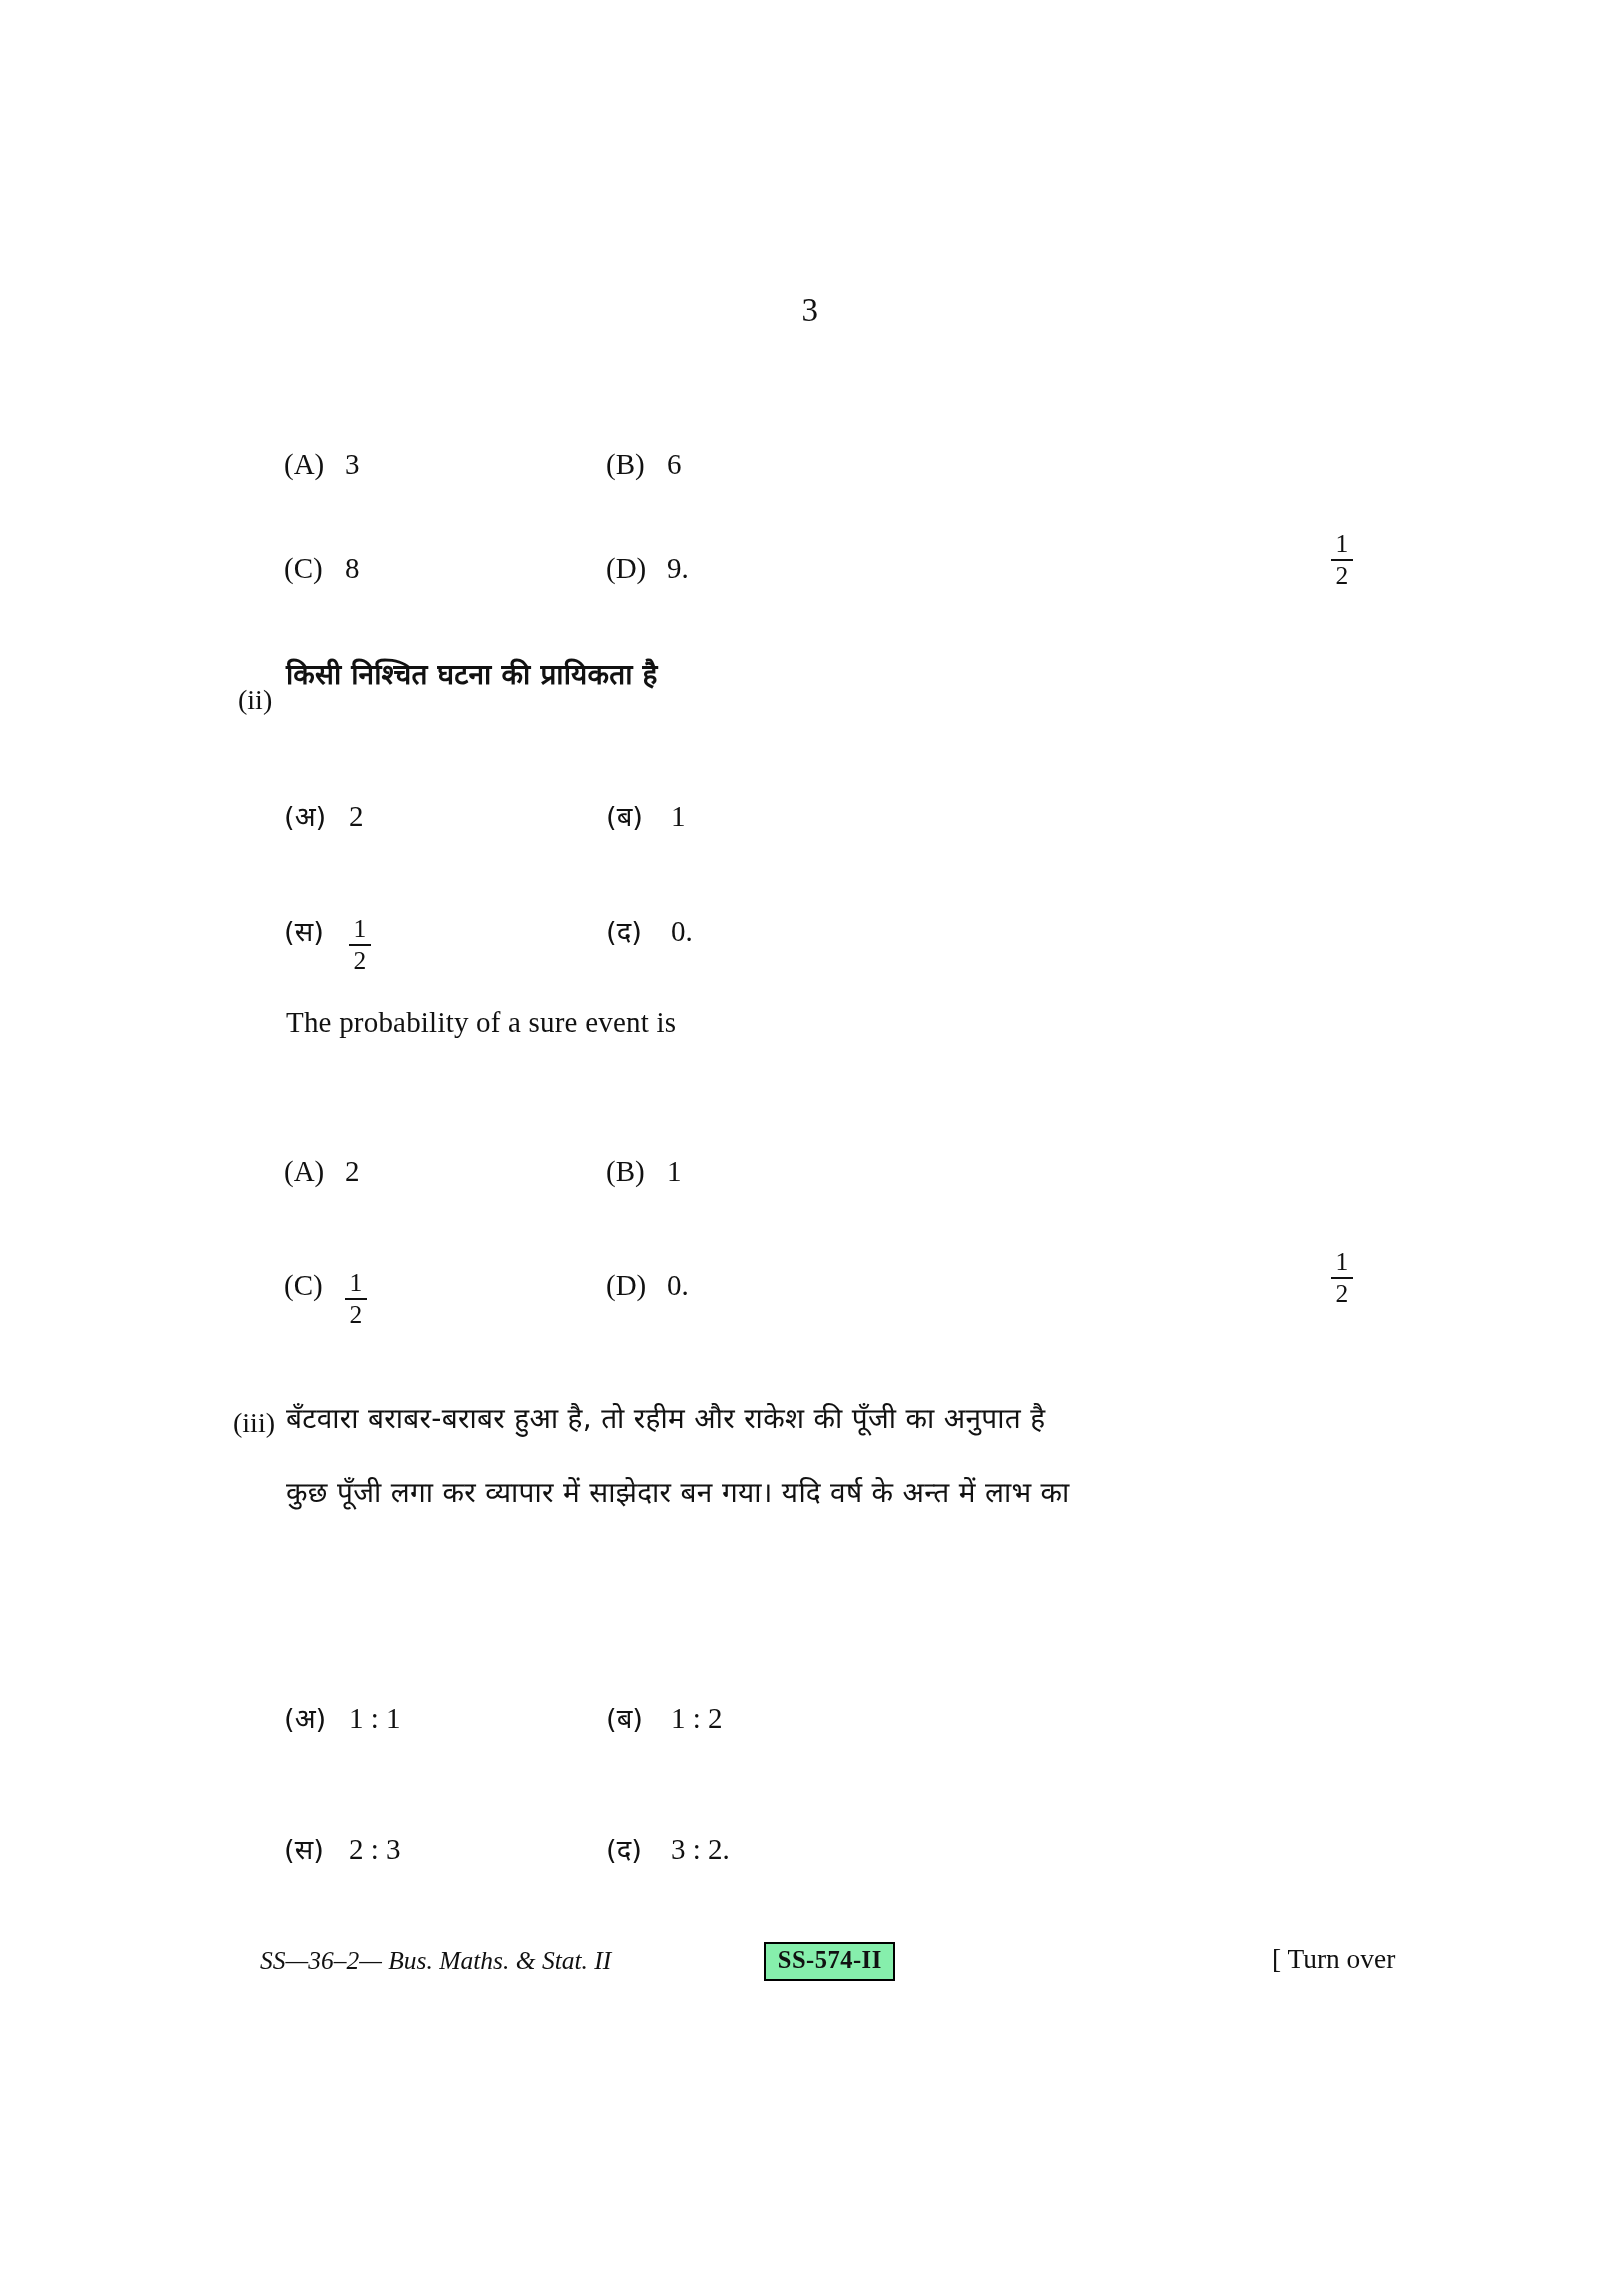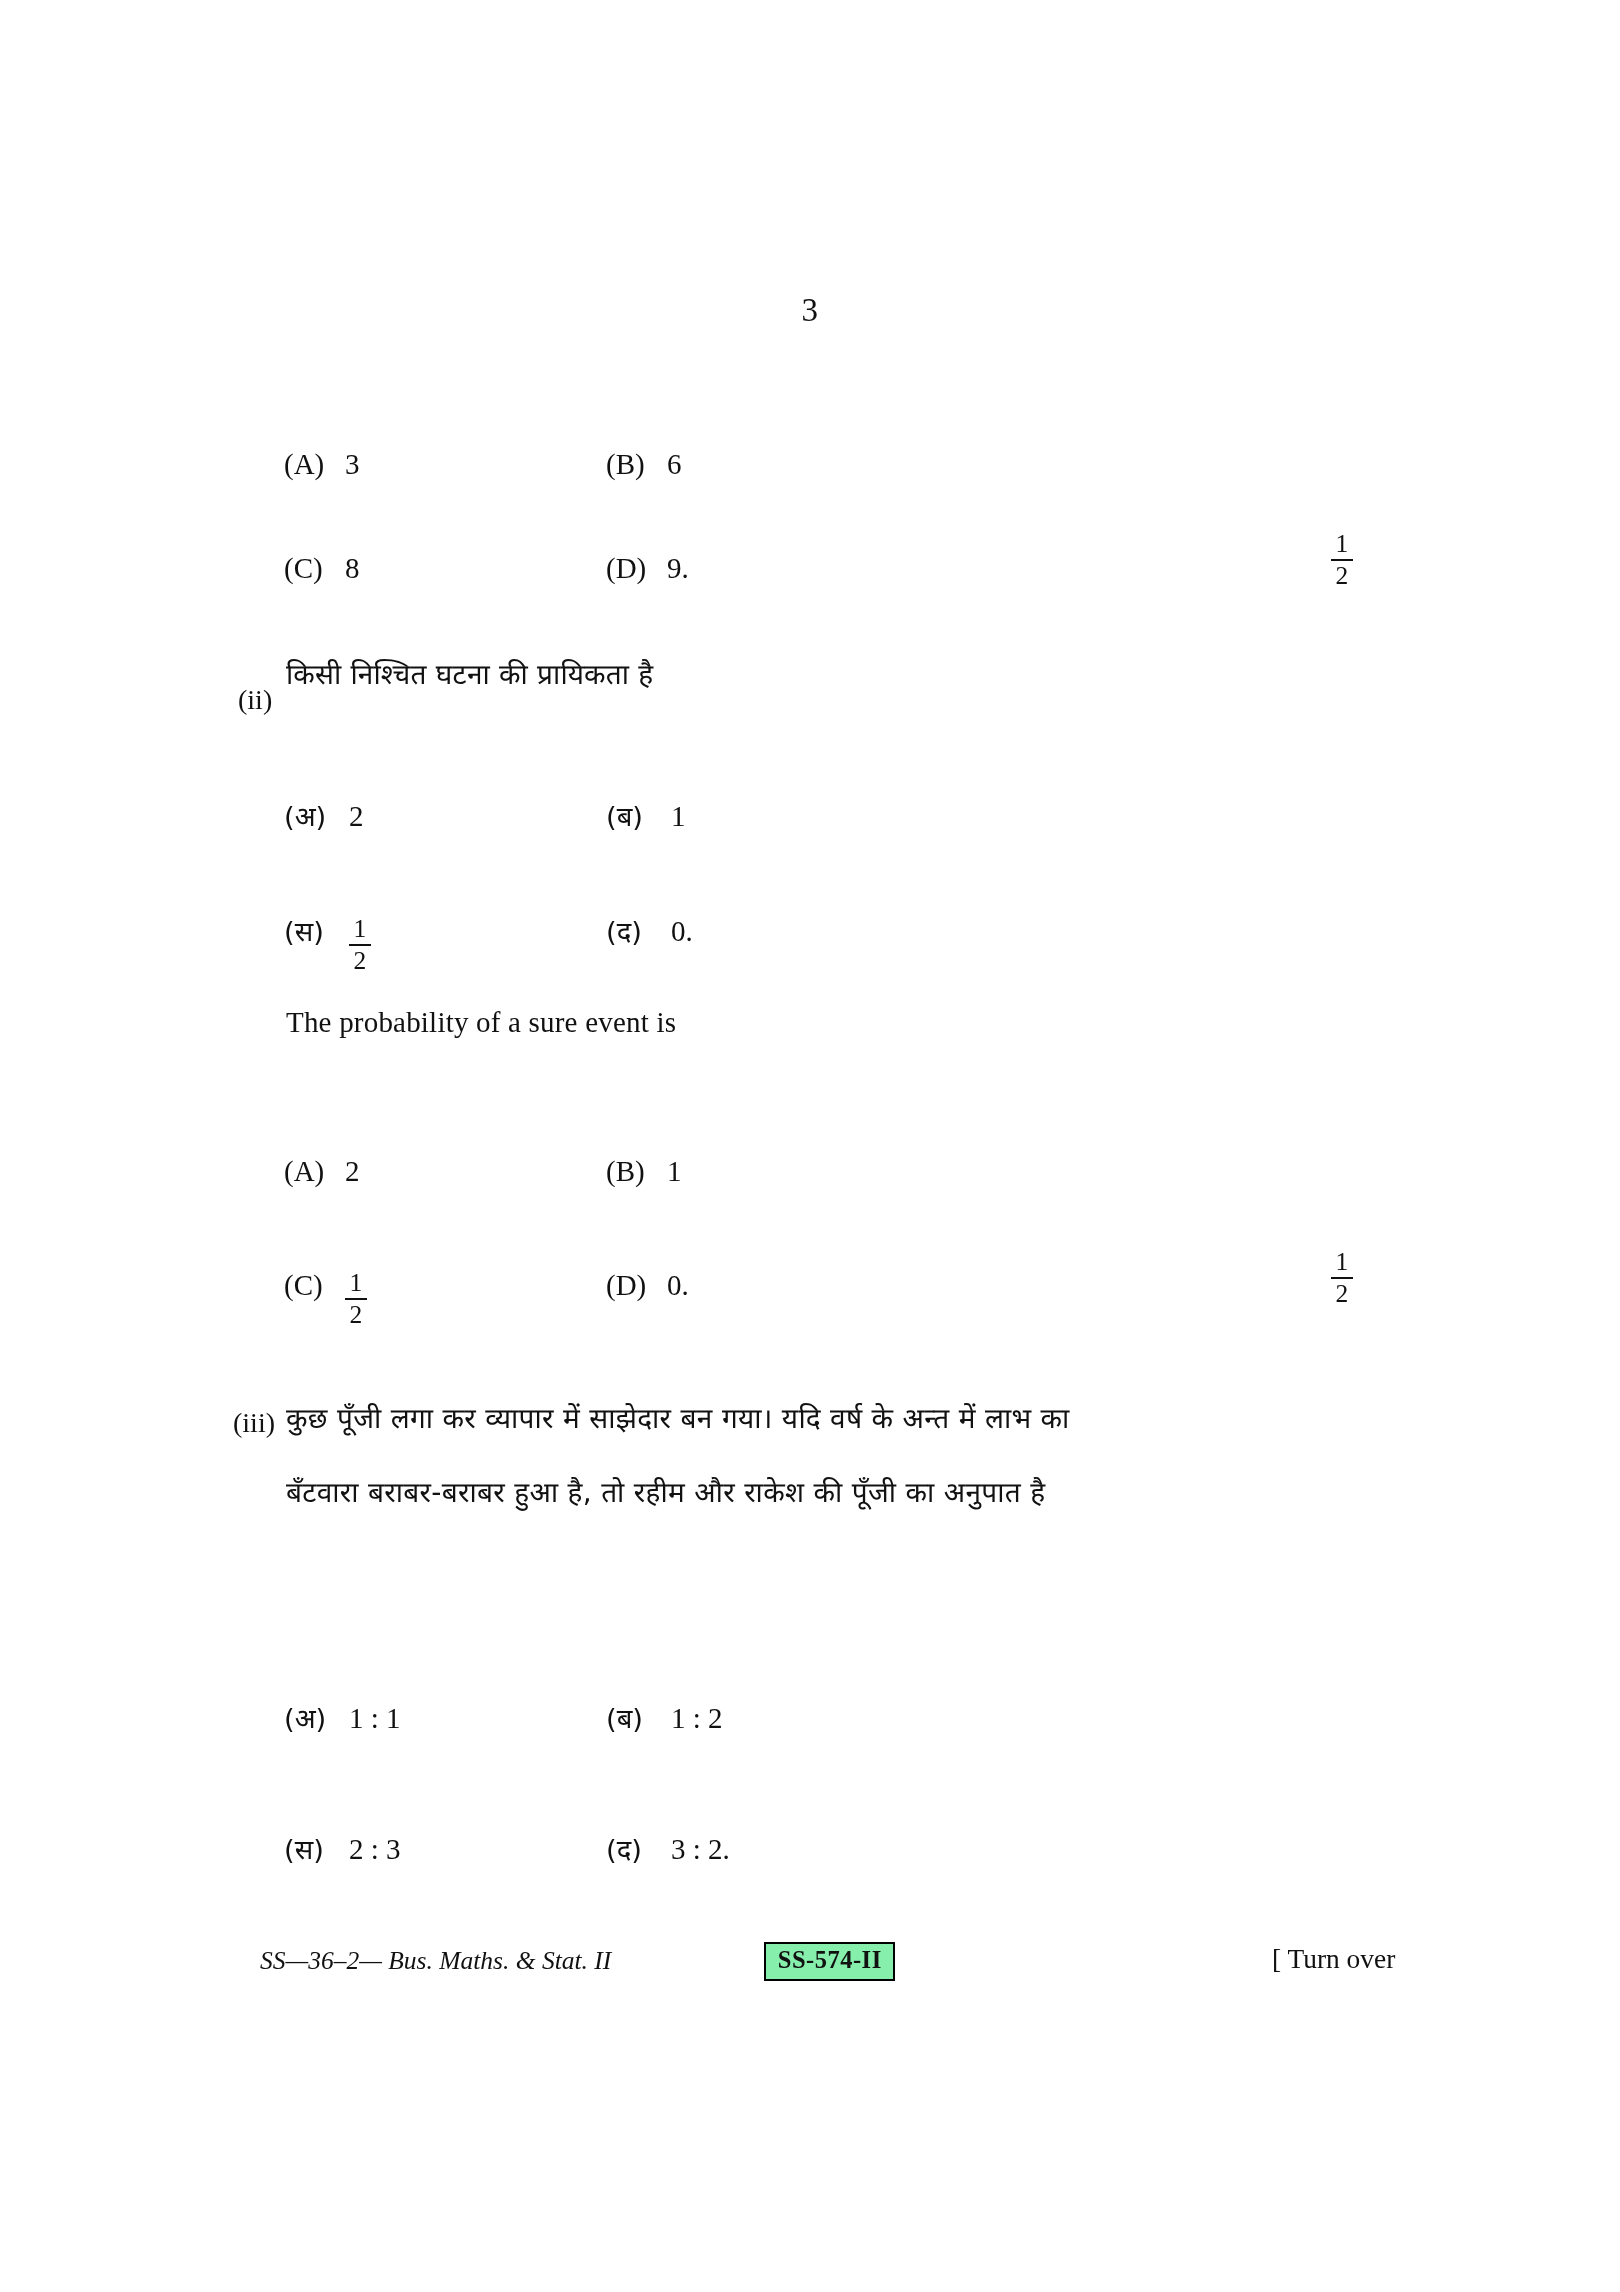--- a/index.html
+++ b/index.html
@@ -199,21 +199,21 @@
 
   <div class="margin-mark" style="top:535px;">
     <span class="frac">
       <span class="num">1</span>
       <span class="bar"></span>
       <span class="den">2</span>
     </span>
   </div>
 
   <div class="item-label" style="top:660px;margin-top:24px;">(ii)</div>
-  <div class="qtext hin" style="top:657px; left:286px;">किसी निश्चित घटना की प्रायिकता है</div>
+  <div class="qtext hin" style="top:657px; left:286px;font-weight:bold;">किसी निश्चित घटना की प्रायिकता है</div>
 
   <div class="opt" style="top:797px; left:284px;">
     <span class="tag dev">(अ)</span>
     <span class="val">2</span>
   </div>
   <div class="opt" style="top:797px; left:606px;">
     <span class="tag dev">(ब)</span>
     <span class="val">1</span>
   </div>
 
@@ -261,22 +261,22 @@
   <div class="margin-mark" style="top:1253px;">
     <span class="frac">
       <span class="num">1</span>
       <span class="bar"></span>
       <span class="den">2</span>
     </span>
   </div>
 
   <div class="item-label" style="top:1407px; left:233px;">(iii)</div>
   <div class="para" style="top:1382px;">
+    <span class="ln">बँटवारा बराबर-बराबर हुआ है, तो रहीम और राकेश की पूँजी का अनुपात है</span>
     <span class="ln">कुछ पूँजी लगा कर व्यापार में साझेदार बन गया। यदि वर्ष के अन्त में लाभ का</span>
-    <span class="ln">बँटवारा बराबर-बराबर हुआ है, तो रहीम और राकेश की पूँजी का अनुपात है</span>
   </div>
 
   <div class="opt" style="top:1699px; left:284px;">
     <span class="tag dev">(अ)</span>
     <span class="val">1 : 1</span>
   </div>
   <div class="opt" style="top:1699px; left:606px;">
     <span class="tag dev">(ब)</span>
     <span class="val">1 : 2</span>
   </div>

